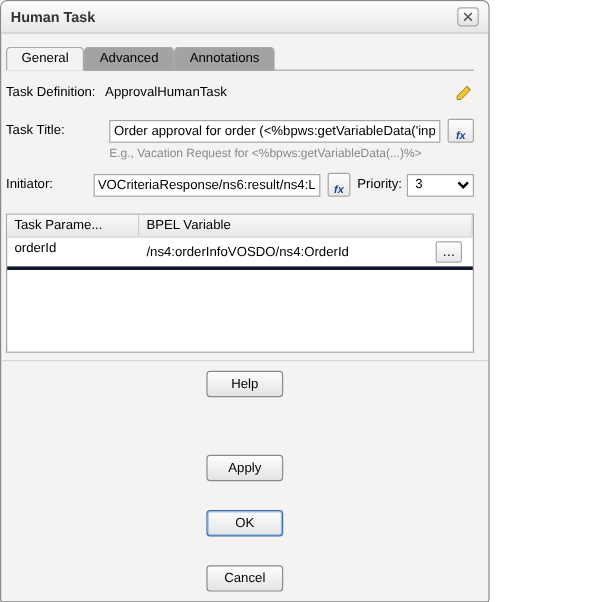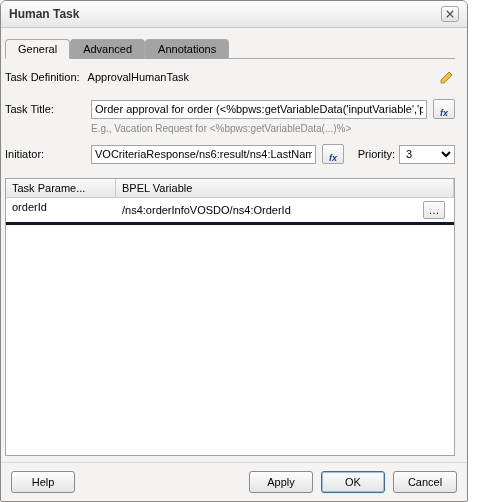--- a/index.html
+++ b/index.html
@@ -1,18 +1,18 @@
 <!DOCTYPE html>
 <html><head>
 <meta charset="utf-8">
 <style>
   * { box-sizing: border-box; font-family: Tahoma, Arial, sans-serif; font-size: 11px; }
   body { margin: 0; padding: 0; background: #fff; }
   .dialog {
-    width: 468px; height: 502px;
+    width: 408px; height: 502px;
     border: 1px solid #888;
     background: #f4f3f2;
     display: flex; flex-direction: column;
     border-radius: 6px 6px 2px 2px;
     overflow: hidden;
   }
   .titlebar {
     background: linear-gradient(#fdfdfd, #e8e7e6);
     padding: 5px 8px;
     display: flex; justify-content: space-between; align-items: center;
@@ -73,22 +73,23 @@
   .td { padding:3px 6px; }
   .td.col1 { width:110px; }
   .td.col2 { flex:1; display:flex; align-items:center; gap:4px;}
   .ellipsis-btn {
     width:22px; height:18px; border:1px solid #a5a5a5;
     background:linear-gradient(#fdfdfd,#e8e8e8);
     display:flex;align-items:center;justify-content:center;cursor:pointer;
     border-radius:2px; margin-left:auto; margin-right:3px;
   }
   .footer {
-    padding: 8px 10px; display:flex; gap:8px;
+    padding: 8px 10px; display:flex; align-items:center; gap:24px;
     border-top: 1px solid #d8d8d8;
+    flex-direction: column;
   }
   .btn {
     min-width: 64px; height:22px; border:1px solid #8a8a8a;
     background:linear-gradient(#fdfdfd,#e4e4e4);
     border-radius:3px; cursor:pointer; padding: 0 10px;
     display:flex;align-items:center;justify-content:center;
   }
   .btn.default { border:1px solid #3a6ea5; box-shadow: inset 0 0 0 1px #9ac1ec; }
   .spacer { flex:1; }
 </style>

